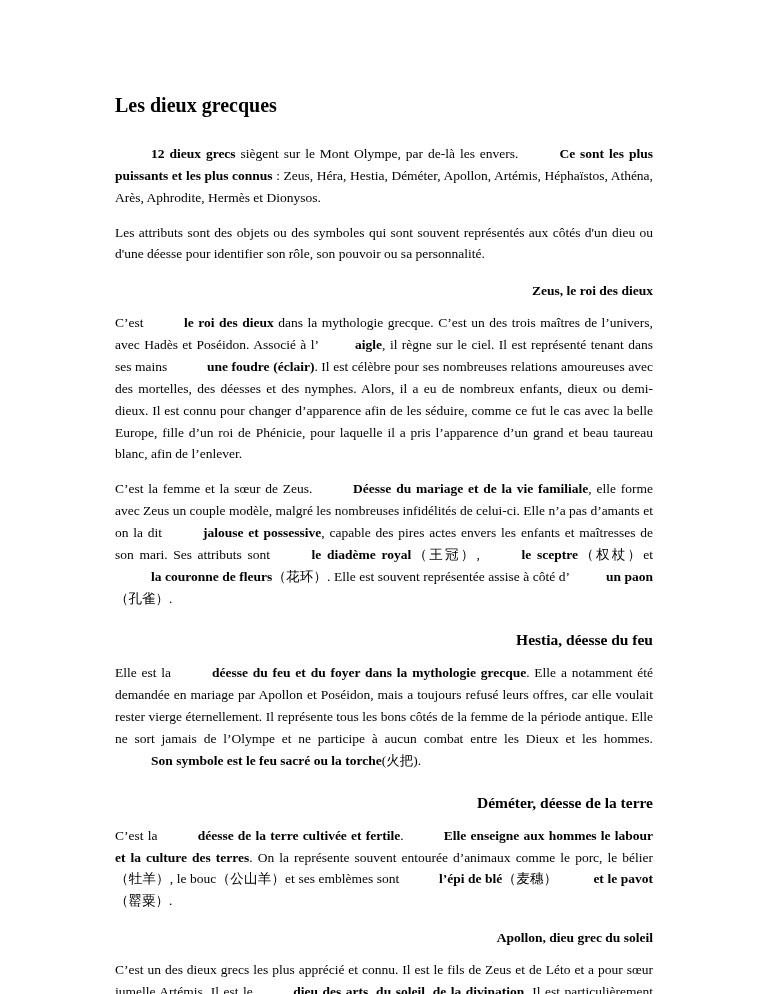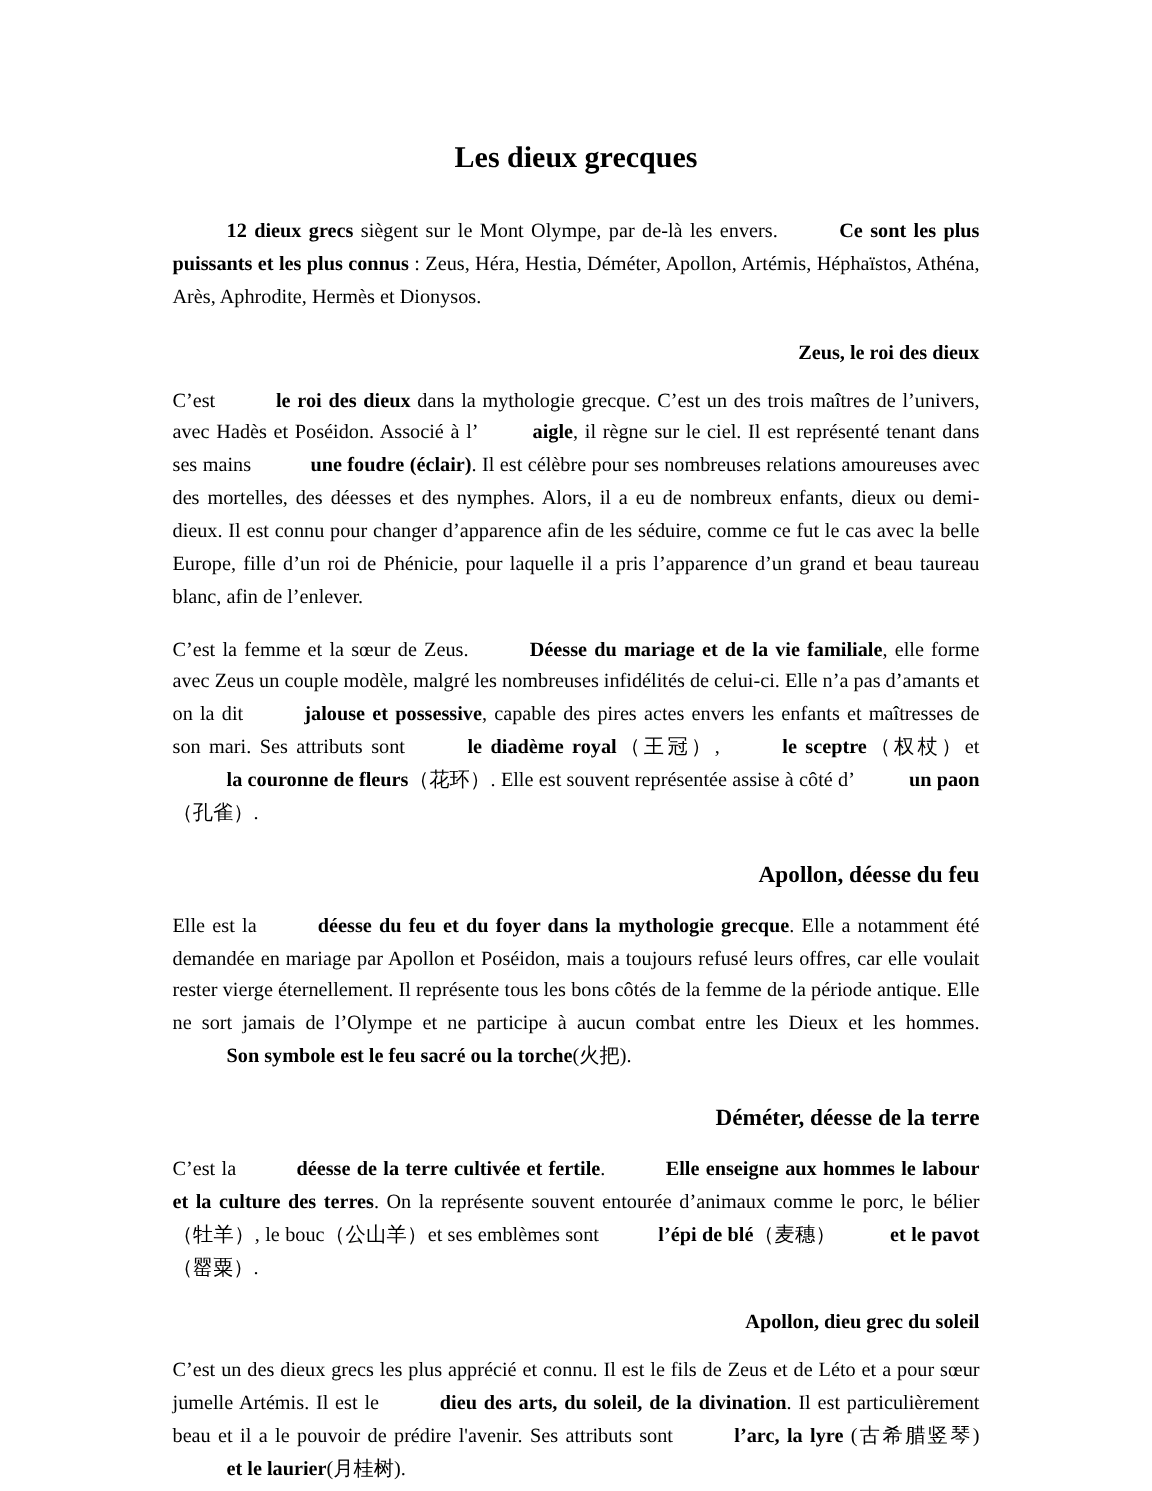--- a/index.html
+++ b/index.html
@@ -12,21 +12,21 @@
     min-height: 994px;
     box-sizing: border-box;
     padding: 94px 115px 40px 115px;
     background: #ffffff;
     color: #000000;
     font-family: "Liberation Serif", "DejaVu Serif", serif;
   }
   .doc-title {
     font-size: 20px;
     font-weight: bold;
-    text-align: center;
+    text-align: left;
     margin: 0 0 26px 0;
   }
   .para {
     font-size: 13.5px;
     line-height: 1.62;
     text-align: justify;
     margin: 0 0 13px 0;
   }
   .heading {
     font-weight: bold;
@@ -37,23 +37,24 @@
   .heading.hl { font-size: 15.5px; margin-top: 22px; }
   .b { font-weight: bold; margin-left: 36px; }
 </style>
 </head>
 <body>
 
 <div class="page">
   <h1 class="doc-title">Les dieux grecques</h1>
   <div id="doc-body">
       <p class="para"><span class="b">12 dieux grecs</span><span> siègent sur le Mont Olympe, par de-là les envers. </span><span class="b">Ce sont les plus puissants et les plus connus</span><span> : Zeus, Héra, Hestia, Déméter, Apollon, Artémis, Héphaïstos, Athéna, Arès, Aphrodite, Hermès et Dionysos.</span></p>
+      <p class="para"><span>Les attributs sont des objets ou des symboles qui sont souvent représentés aux côtés d'un dieu ou d'une déesse pour identifier son rôle, son pouvoir ou sa personnalité.</span></p>
       <h2 class="heading hs">Zeus, le roi des dieux</h2>
       <p class="para"><span>C’est </span><span class="b">le roi des dieux</span><span> dans la mythologie grecque. C’est un des trois maîtres de l’univers, avec Hadès et Poséidon. Associé à l’</span><span class="b">aigle</span><span>, il règne sur le ciel. Il est représenté tenant dans ses mains </span><span class="b">une foudre (éclair)</span><span>. Il est célèbre pour ses nombreuses relations amoureuses avec des mortelles, des déesses et des nymphes. Alors, il a eu de nombreux enfants, dieux ou demi-dieux. Il est connu pour changer d’apparence afin de les séduire, comme ce fut le cas avec la belle Europe, fille d’un roi de Phénicie, pour laquelle il a pris l’apparence d’un grand et beau taureau blanc, afin de l’enlever.</span></p>
       <p class="para"><span>C’est la femme et la sœur de Zeus. </span><span class="b">Déesse du mariage et de la vie familiale</span><span>, elle forme avec Zeus un couple modèle, malgré les nombreuses infidélités de celui-ci. Elle n’a pas d’amants et on la dit </span><span class="b">jalouse et possessive</span><span>, capable des pires actes envers les enfants et maîtresses de son mari. Ses attributs sont </span><span class="b">le diadème royal</span><span>（王冠）, </span><span class="b">le sceptre</span><span>（权杖）et </span><span class="b">la couronne de fleurs</span><span>（花环）. Elle est souvent représentée assise à côté d’</span><span class="b">un paon</span><span>（孔雀）.</span></p>
-      <h2 class="heading hl">Apollon, déesse du feu</h2>
+      <h2 class="heading hl">Hestia, déesse du feu</h2>
       <p class="para"><span>Elle est la </span><span class="b">déesse du feu et du foyer dans la mythologie grecque</span><span>. Elle a notamment été demandée en mariage par Apollon et Poséidon, mais a toujours refusé leurs offres, car elle voulait rester vierge éternellement. Il représente tous les bons côtés de la femme de la période antique. Elle ne sort jamais de l’Olympe et ne participe à aucun combat entre les Dieux et les hommes. </span><span class="b">Son symbole est le feu sacré ou la torche</span><span>(火把).</span></p>
       <h2 class="heading hl">Déméter, déesse de la terre</h2>
       <p class="para"><span>C’est la </span><span class="b">déesse de la terre cultivée et fertile</span><span>. </span><span class="b">Elle enseigne aux hommes le labour et la culture des terres</span><span>. On la représente souvent entourée d’animaux comme le porc, le bélier（牡羊）, le bouc（公山羊）et ses emblèmes sont </span><span class="b">l’épi de blé</span><span>（麦穗）</span><span class="b">et le pavot</span><span>（罂粟）.</span></p>
       <h2 class="heading hs">Apollon, dieu grec du soleil</h2>
       <p class="para"><span>C’est un des dieux grecs les plus apprécié et connu. Il est le fils de Zeus et de Léto et a pour sœur jumelle Artémis. Il est le </span><span class="b">dieu des arts, du soleil, de la divination</span><span>. Il est particulièrement beau et il a le pouvoir de prédire l'avenir. Ses attributs sont </span><span class="b">l’arc, la lyre</span><span> (古希腊竖琴) </span><span class="b">et le laurier</span><span>(月桂树).</span></p>
     </div>
 </div>
 
 </body></html>

